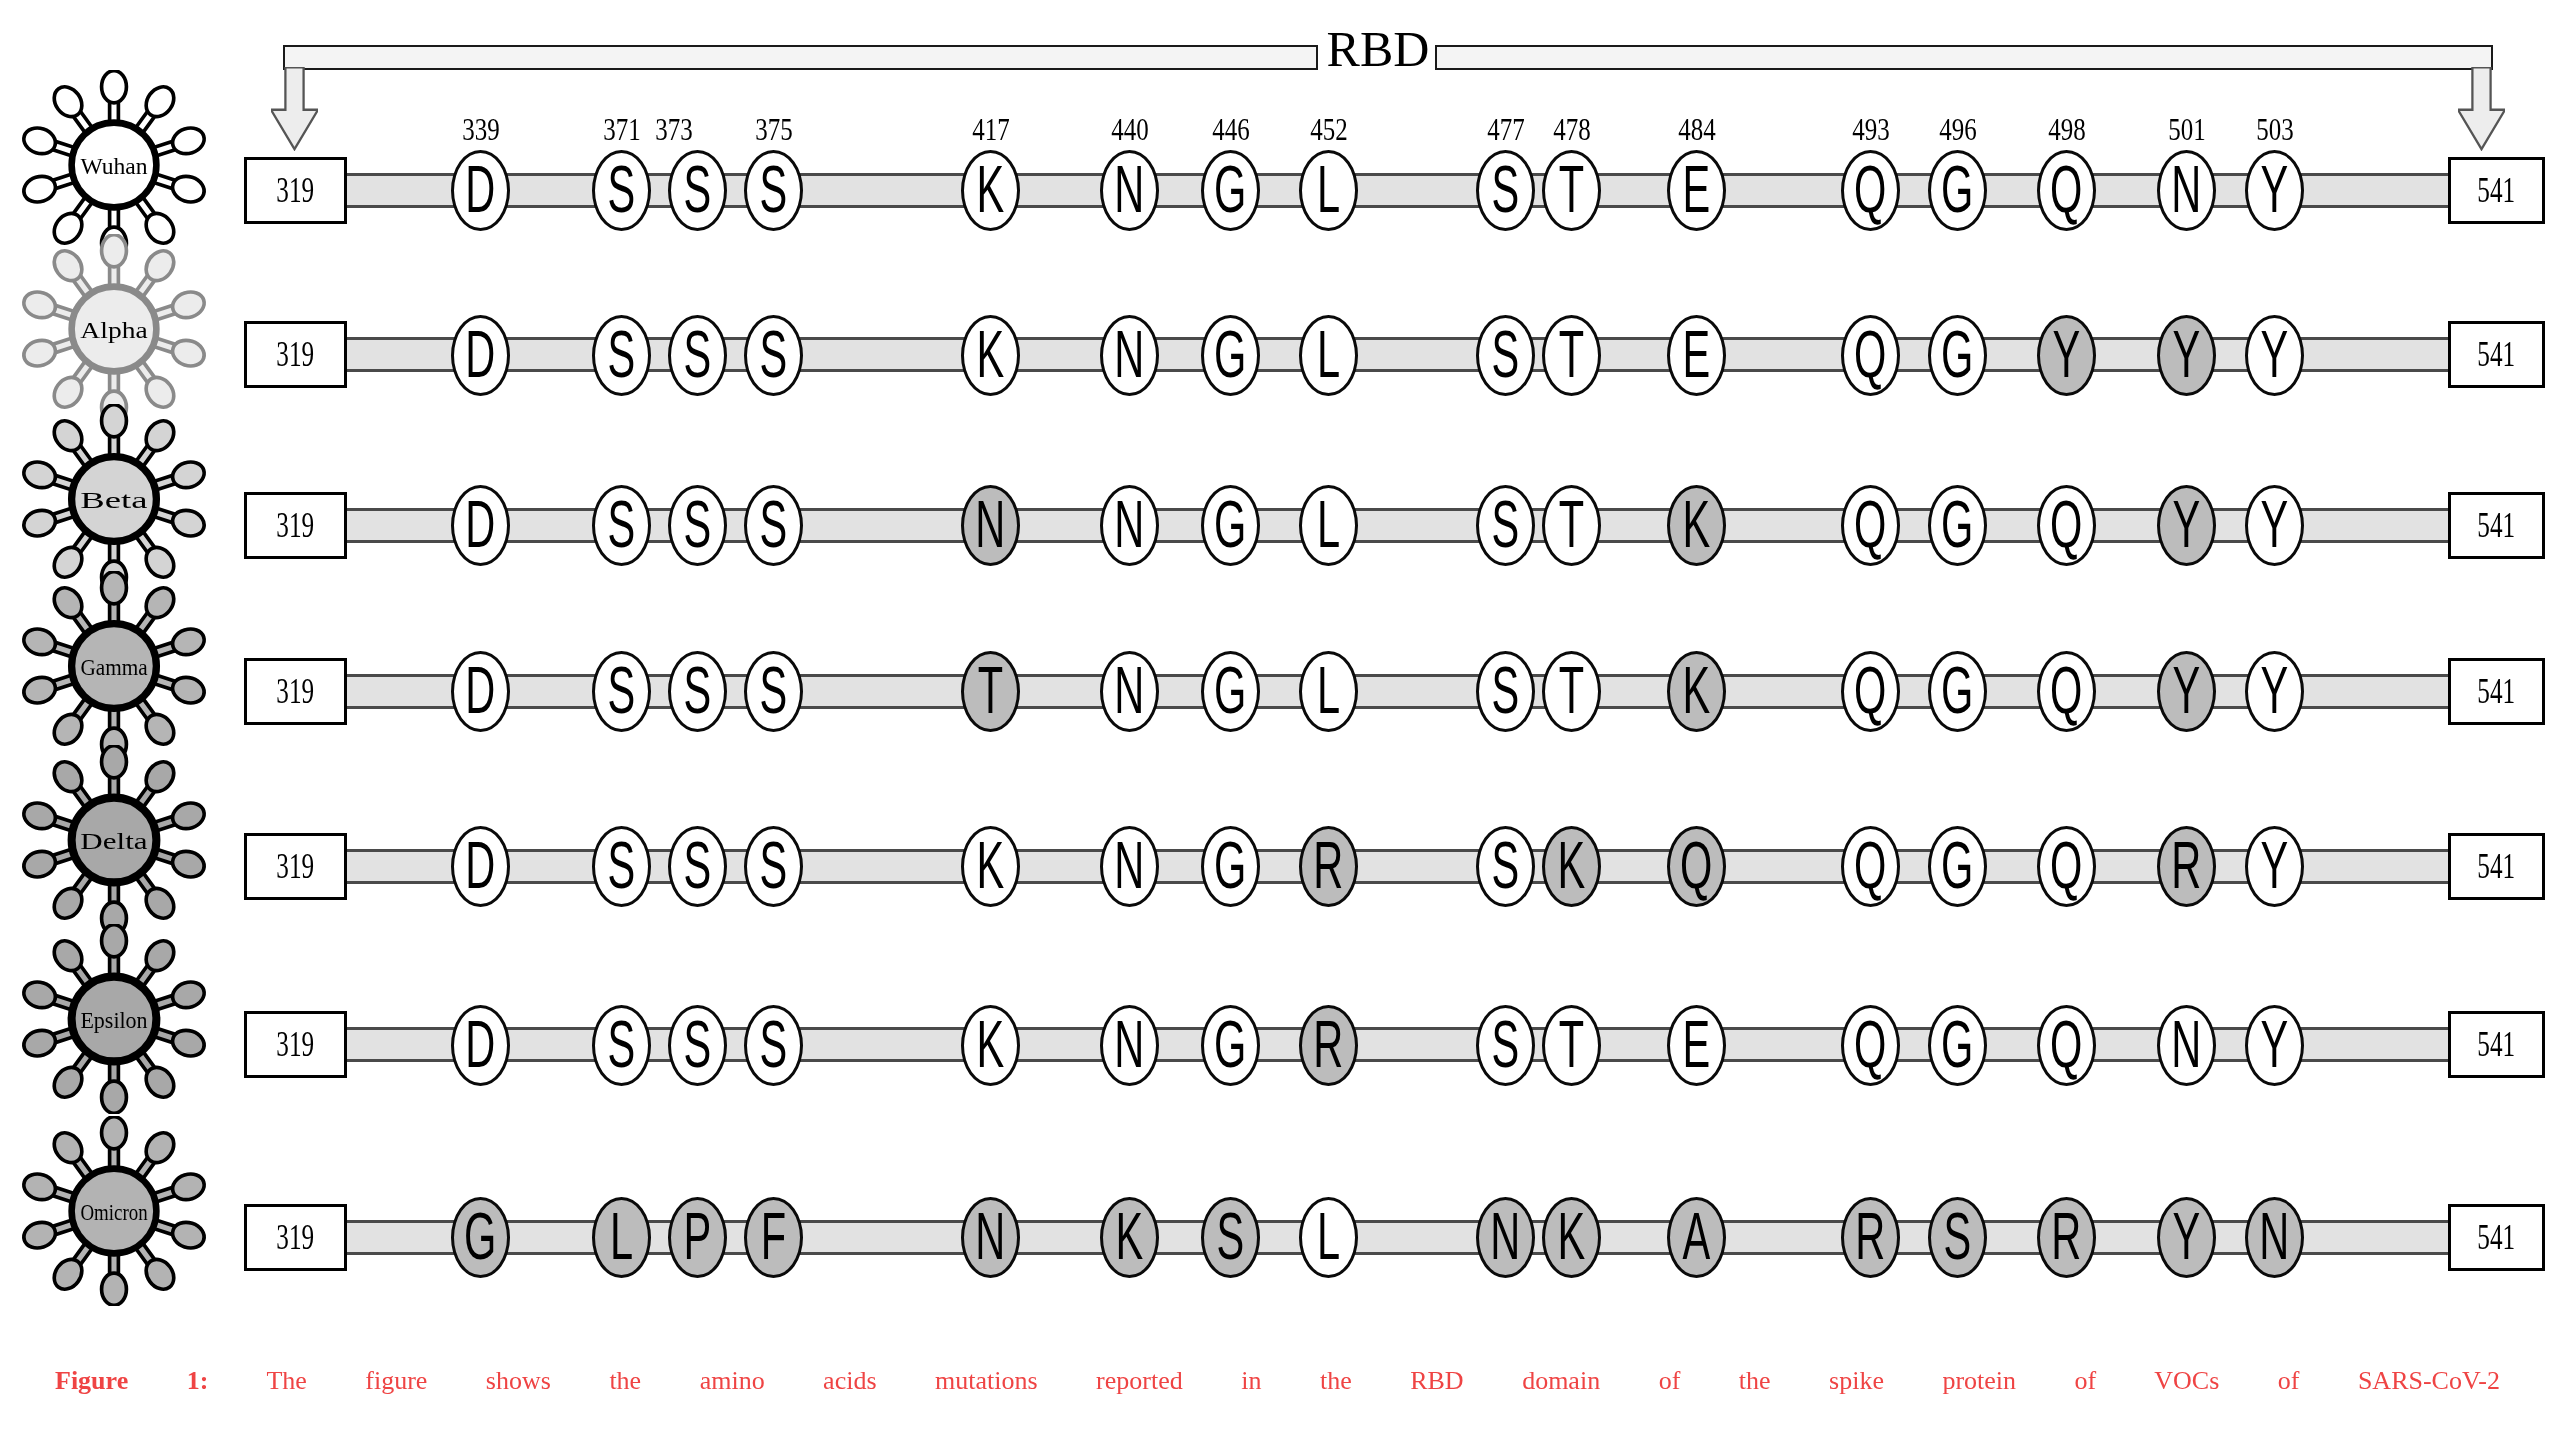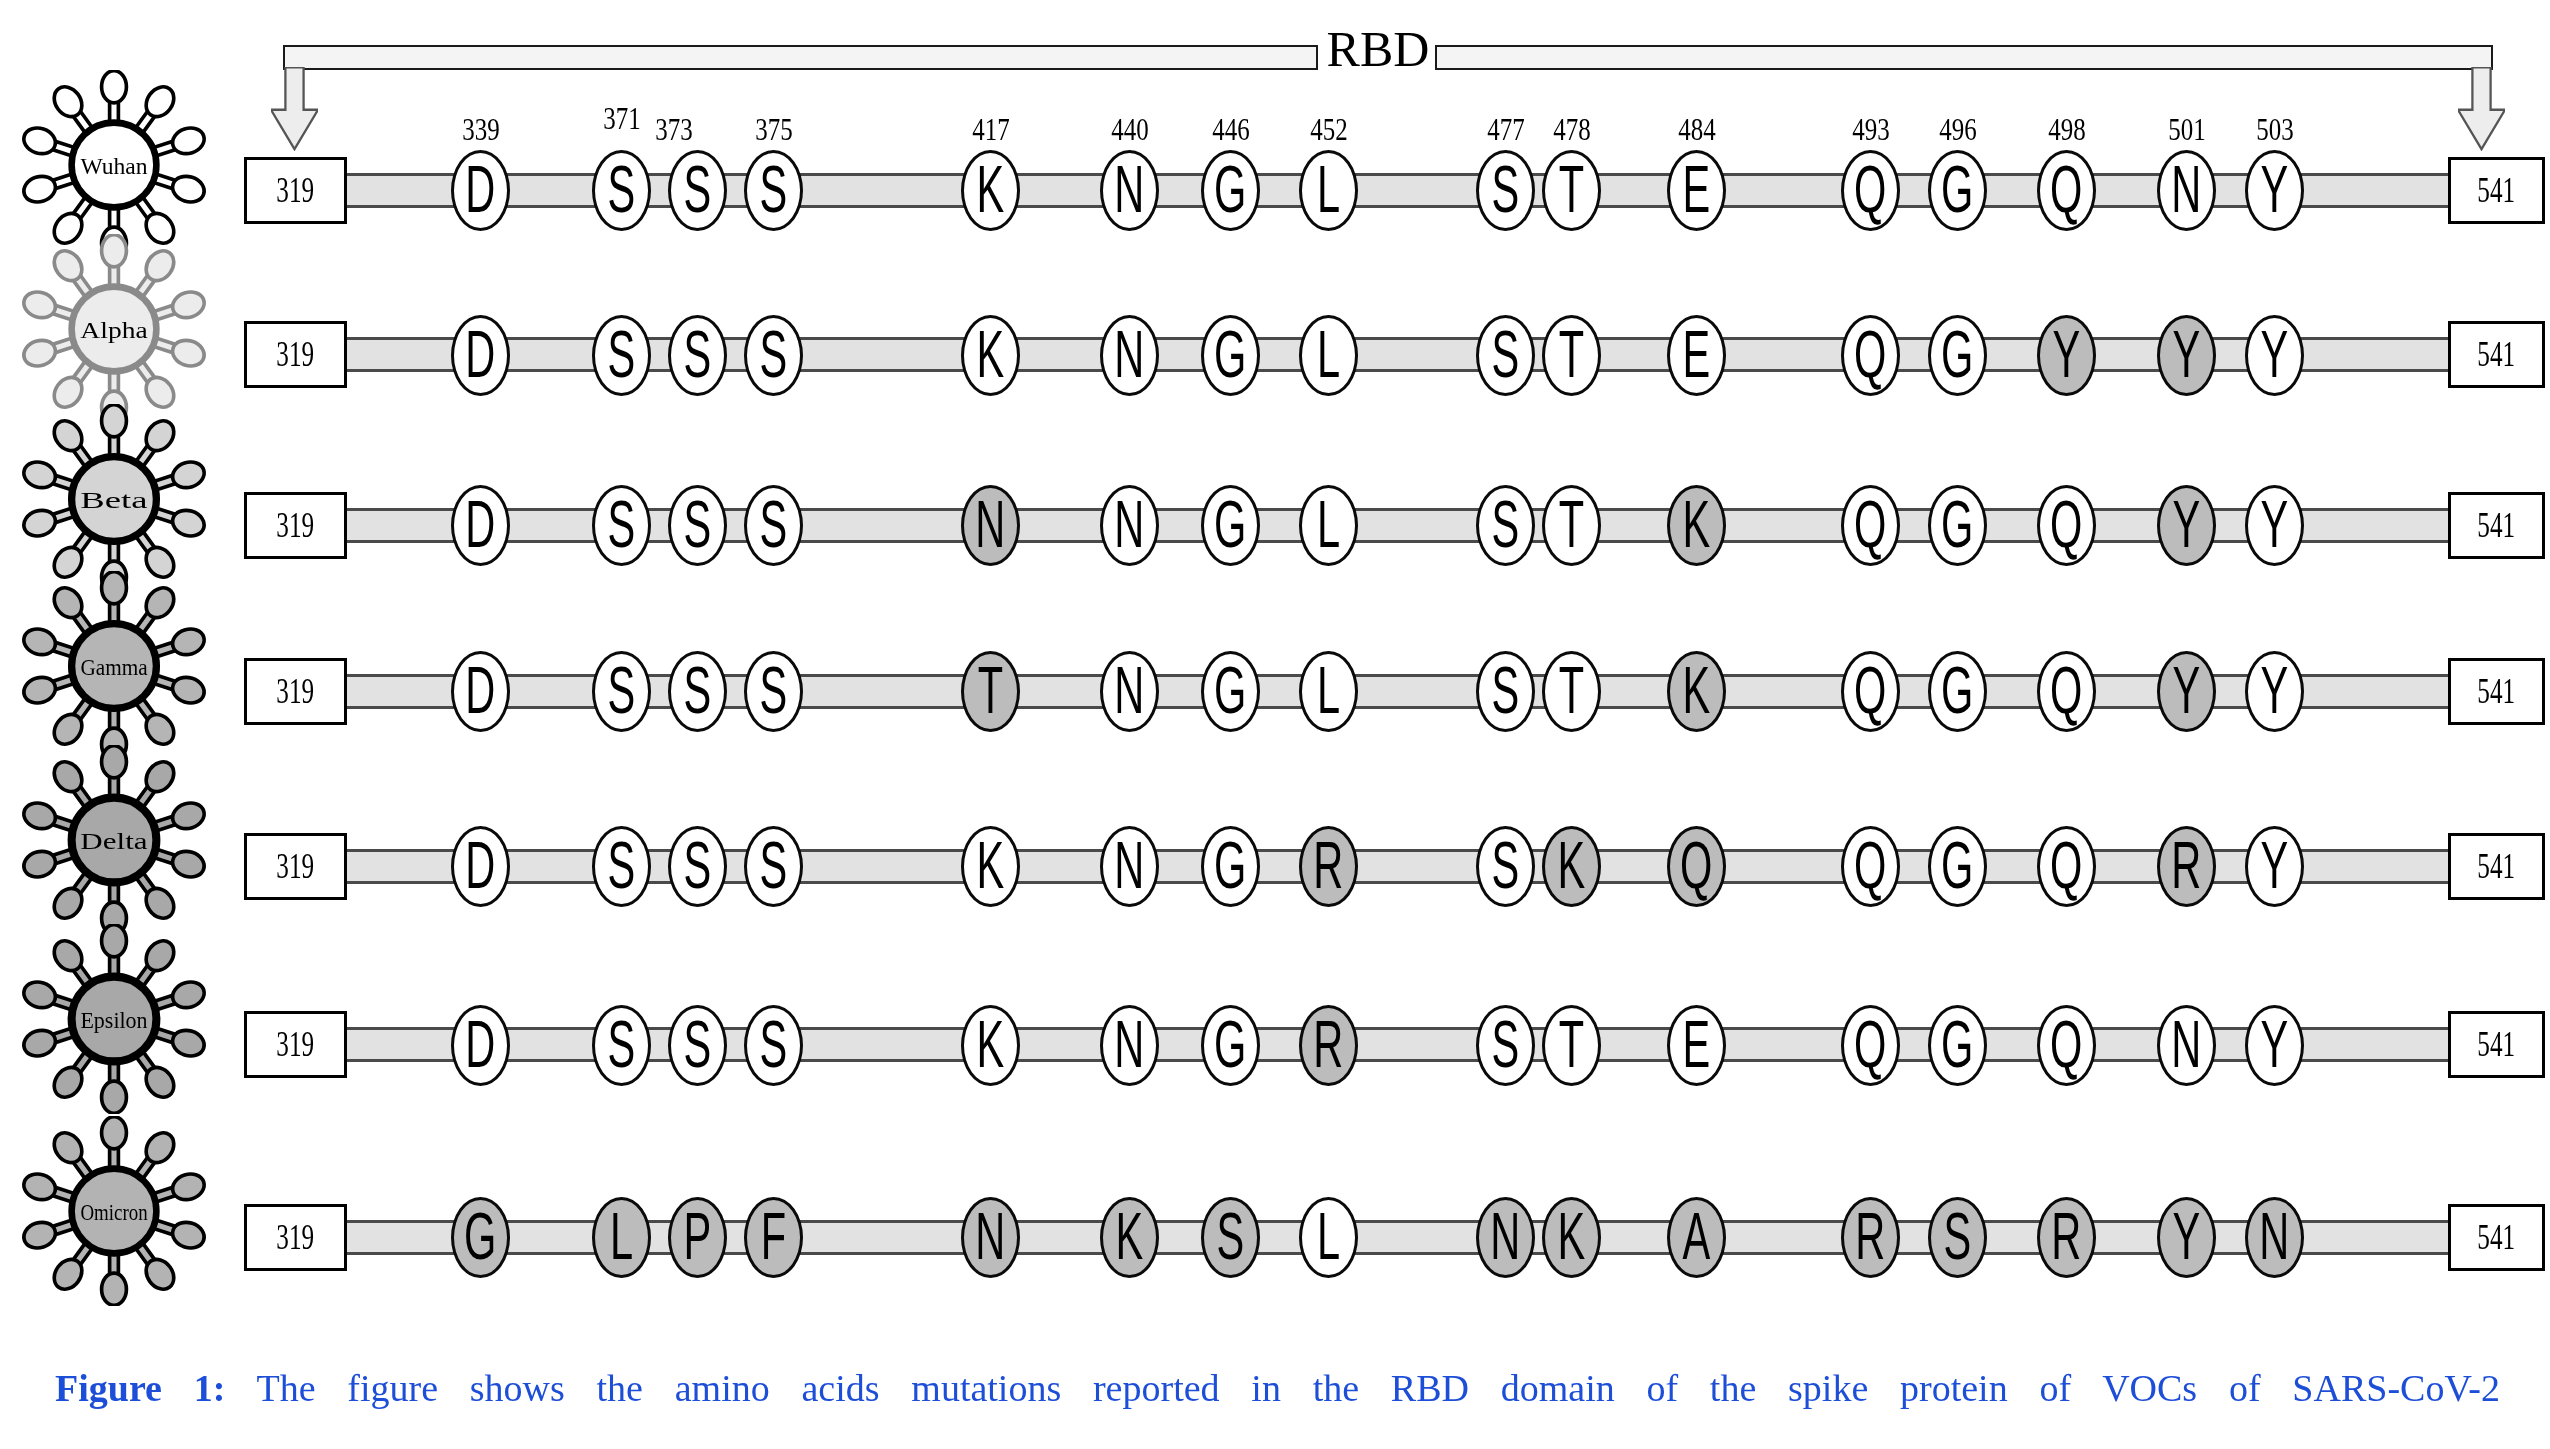--- a/index.html
+++ b/index.html
@@ -16,21 +16,21 @@
   .domain-bar{position:absolute;height:35px;background:#e2e2e2;border-top:3.8px solid #4a4a4a;
               border-bottom:3.8px solid #4a4a4a;box-sizing:border-box;z-index:1;}
   .res-circle{position:absolute;width:59px;height:81px;border:3px solid #0a0a0a;border-radius:50%;
               box-sizing:border-box;z-index:2;display:flex;align-items:center;justify-content:center;}
   .res-circle .aa{display:inline-block;font-family:"Liberation Sans",sans-serif;font-size:67px;
                   line-height:1;transform:scaleX(0.62);color:#000;padding-bottom:4.6px;}
   .pos-label{position:absolute;width:91px;text-align:center;font-size:32px;color:#000000;}
   .pos-label .num{display:inline-block;transform:scaleX(0.78);}
   .virus-icon{position:absolute;width:190px;height:190px;}
   
-  .caption{position:absolute;left:55px;right:50px;top:1366px;font-size:38px;color:#1d4ed8;
+  .caption{position:absolute;left:55px;right:50px;top:1366px;font-size:26px;color:#ef4444;
            text-align:justify;text-align-last:justify;}
   .caption b{font-weight:bold;}
 </style>
 </head>
 <body>
 
 <div id="stage">
 
   <div class="rbd-bar" style="left:283px;width:1035px;"></div>
   <div class="rbd-label" style="left:1317px;">RBD</div>
@@ -83,21 +83,21 @@
             <ellipse cx="130" cy="23" rx="17" ry="22" fill="#ffffff" stroke="#000000" stroke-width="5"></ellipse>
           </g>
           <g transform="rotate(324 130 130)">
             <rect x="124" y="24" width="12" height="52" fill="#ffffff" stroke="#000000" stroke-width="5"></rect>
             <ellipse cx="130" cy="23" rx="17" ry="22" fill="#ffffff" stroke="#000000" stroke-width="5"></ellipse>
           </g>
           <circle cx="130" cy="130" r="58" fill="#ffffff" stroke="#000000" stroke-width="9"></circle>
           <text x="130" y="142" text-anchor="middle" font-family="&quot;Liberation Serif&quot;,serif" font-size="33" fill="#000" textLength="92" lengthAdjust="spacingAndGlyphs">Wuhan</text>
         </svg>
         <div class="pos-label" style="left: 435px; top: 111px;"><span class="num">339</span></div>
-        <div class="pos-label" style="left: 576px; top: 100px;"><span class="num">371</span></div>
+        <div class="pos-label" style="left: 576px; top: 111px;"><span class="num">371</span></div>
         <div class="pos-label" style="left: 628px; top: 111px;"><span class="num">373</span></div>
         <div class="pos-label" style="left: 728px; top: 111px;"><span class="num">375</span></div>
         <div class="pos-label" style="left: 945px; top: 111px;"><span class="num">417</span></div>
         <div class="pos-label" style="left: 1084px; top: 111px;"><span class="num">440</span></div>
         <div class="pos-label" style="left: 1185px; top: 111px;"><span class="num">446</span></div>
         <div class="pos-label" style="left: 1283px; top: 111px;"><span class="num">452</span></div>
         <div class="pos-label" style="left: 1460px; top: 111px;"><span class="num">477</span></div>
         <div class="pos-label" style="left: 1526px; top: 111px;"><span class="num">478</span></div>
         <div class="pos-label" style="left: 1651px; top: 111px;"><span class="num">484</span></div>
         <div class="pos-label" style="left: 1825px; top: 111px;"><span class="num">493</span></div>

